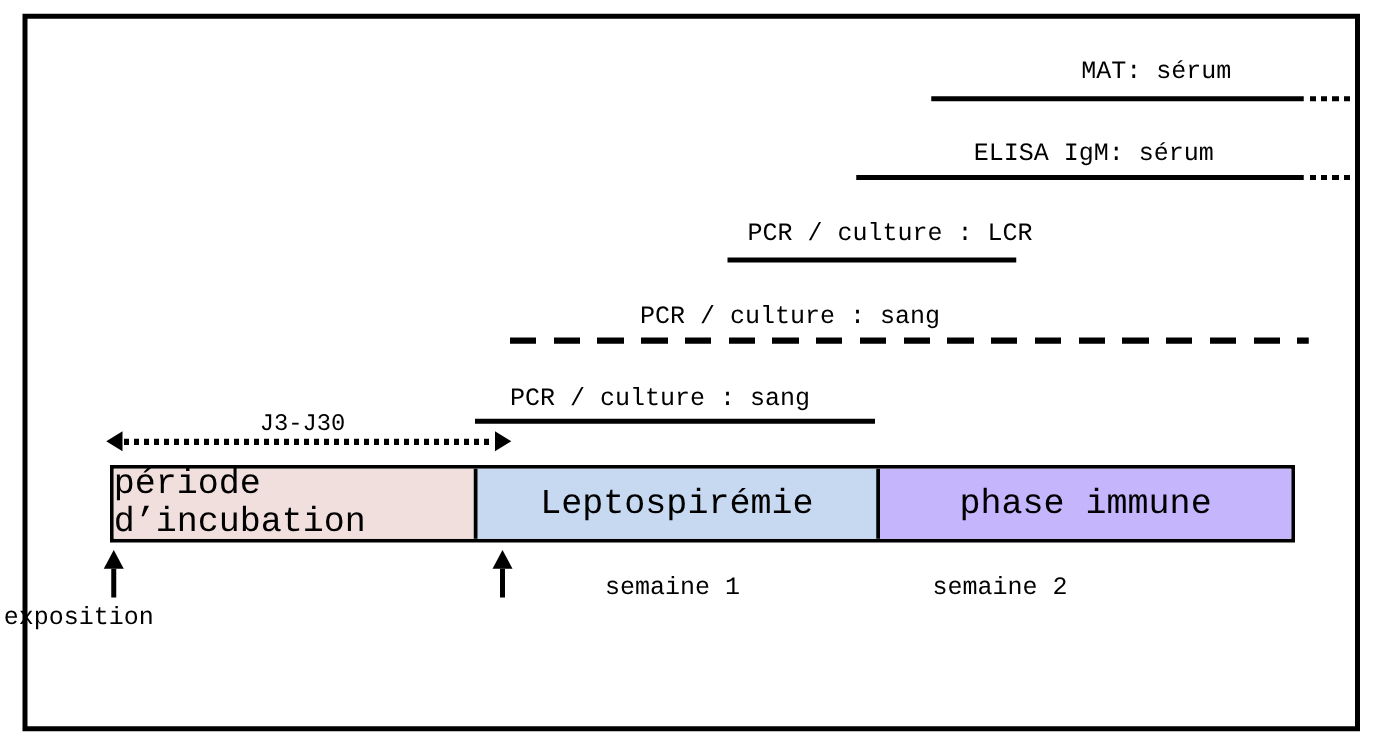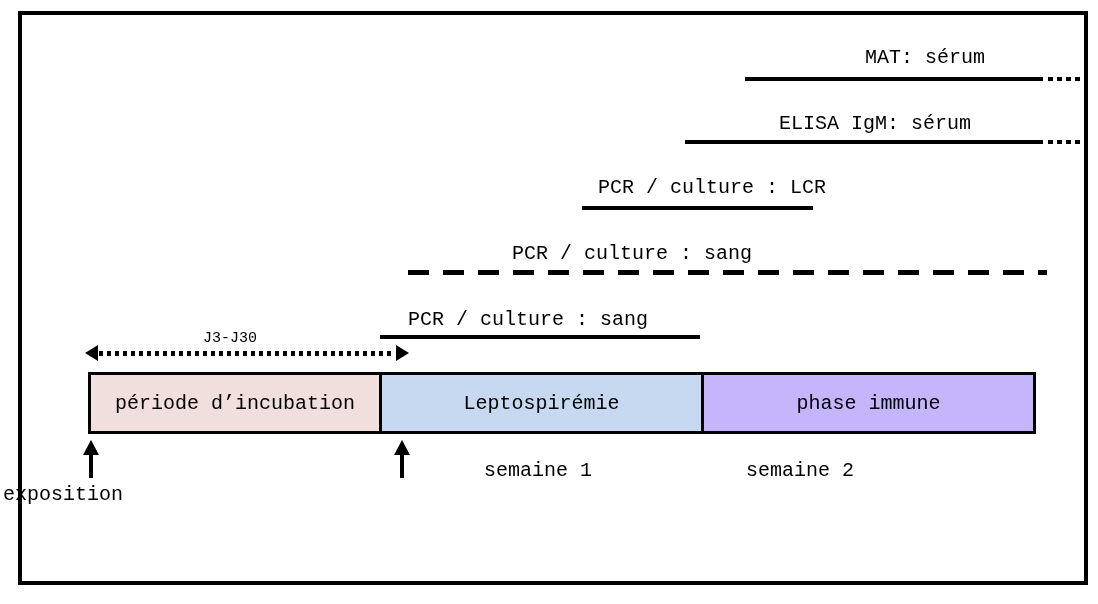--- a/index.html
+++ b/index.html
@@ -36,21 +36,21 @@
     position:absolute;width:0;height:0;
     border-top:8px solid transparent;border-bottom:8px solid transparent;
     border-left:13px solid #000;
   }
   .phase-bar{
     position:absolute;left:88px;top:372px;width:948px;height:62px;
     border:3px solid #000;box-sizing:border-box;display:flex;
   }
   .phase{
     display:flex;align-items:center;justify-content:center;
-    font-size:20px;box-sizing:border-box;height:100%;
+    font-size:28px;box-sizing:border-box;height:100%;
   }
   .phase.mid{border-left:3px solid #000;border-right:3px solid #000;text-align:center;}
   .up-arrow{position:absolute;width:18px;height:38px;}
   .up-arrow .head{
     width:0;height:0;margin:0 auto;
     border-left:8px solid transparent;border-right:8px solid transparent;
     border-bottom:15px solid #000;
   }
   .up-arrow .shaft{width:4px;height:23px;background:#000;margin:0 auto;}
   .multiline{white-space:normal;line-height:28px;}
@@ -72,21 +72,21 @@
 
   <div class="label" style="left:598px;top:176px;width:200px;">PCR / culture : LCR</div>
   <div class="line" style="left:582px;top:206px;width:231px;"></div>
 
   <div class="label" style="left:512px;top:242px;width:200px;">PCR / culture : sang</div>
   <div class="dash-line" style="left:408px;top:270px;width:639px;"></div>
 
   <div class="label" style="left:408px;top:308px;width:200px;">PCR / culture : sang</div>
   <div class="line" style="left:380px;top:335px;width:320px;"></div>
 
-  <div class="label" style="left:180px;top:327px;width:100px;font-size:15px;">J3-J30</div>
+  <div class="label" style="left:192px;top:327px;width:100px;font-size:19px;">J3-J30</div>
   <div class="tri-left" style="left:85px;top:345px;"></div>
   <div class="dotted-arrow-line" style="left:99px;top:351px;width:296px;"></div>
   <div class="tri-right" style="left:396px;top:345px;"></div>
 
   <div class="phase-bar">
     <div class="phase" style="width: 288px; background-color: rgb(241, 223, 222);">période d’incubation</div>
     <div class="phase mid" style="width: 325px; background-color: rgb(198, 217, 240);">Leptospirémie</div>
     <div class="phase" style="flex: 1 1 0%; background-color: #c4b5fd;">phase immune</div>
   </div>
 

